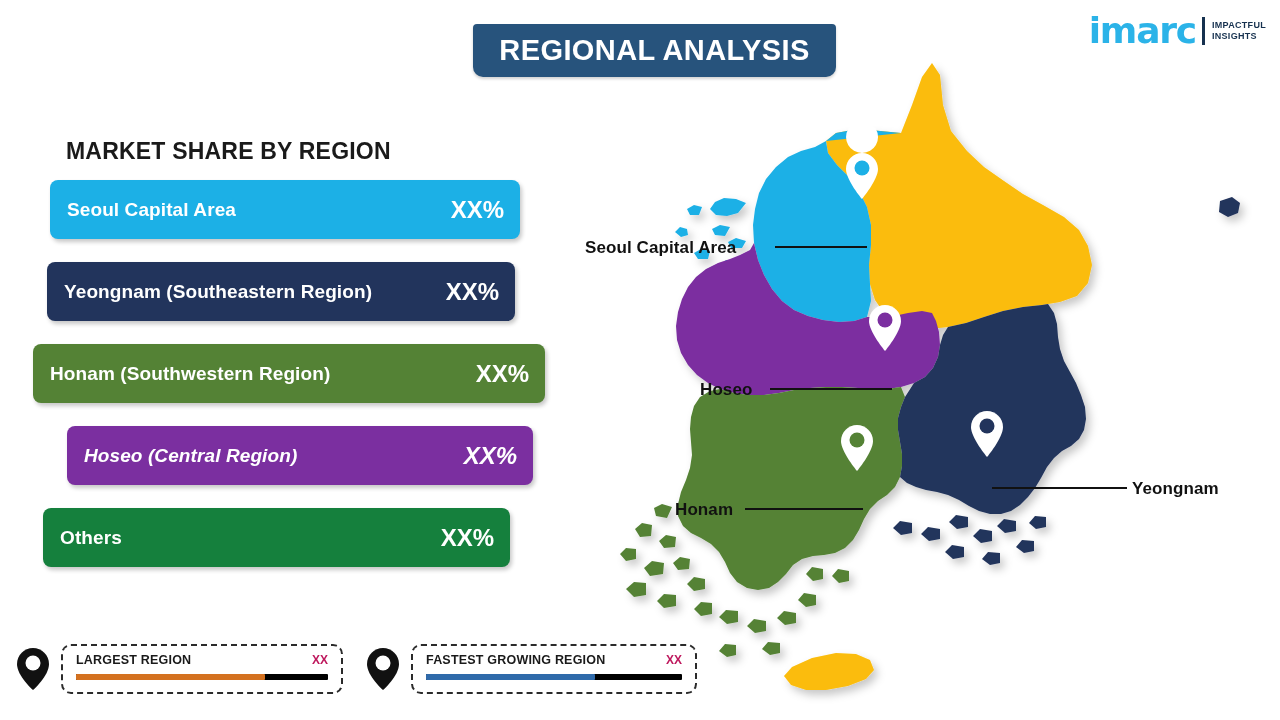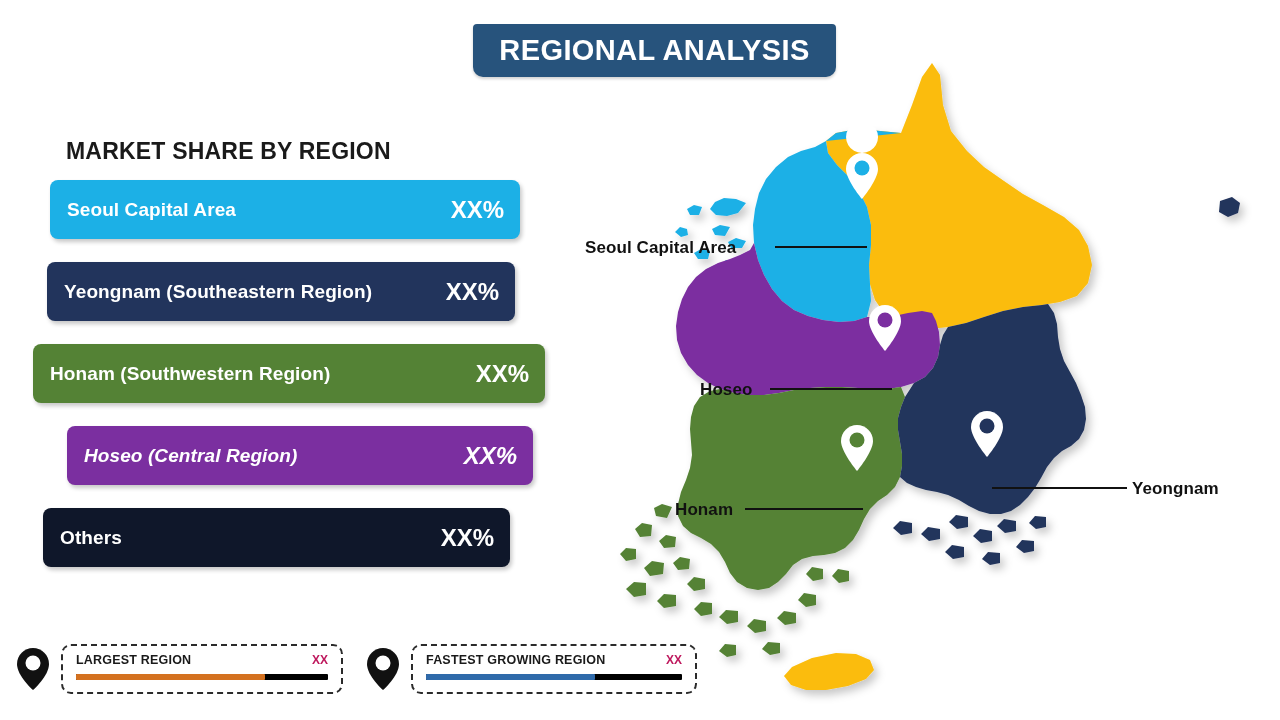--- a/index.html
+++ b/index.html
@@ -83,40 +83,48 @@
 </style>
 </head>
 <body>
 
 <div id="stage">
 
   <div id="title-banner" style="background: rgb(39, 83, 124);">
     <span class="txt">REGIONAL ANALYSIS</span>
   </div>
 
+  <div id="logo">
+    <span class="mark" style="color: rgb(43, 179, 232);">imarc</span>
+    <span class="divider" style="background: rgb(22, 49, 79);"></span>
+    <span class="tagline" style="color: rgb(22, 49, 79);">
+      <span>IMPACTFUL</span>
+      <span>INSIGHTS</span>
+    </span>
+  </div>
 
   <div id="share-heading">MARKET SHARE BY REGION</div>
   <div id="region-list">
       <div class="region-row" style="background: rgb(28, 176, 230); width: 470px; margin-left: 50px;">
         <span class="label">Seoul Capital Area</span>
         <span class="pct">XX%</span>
       </div>
       <div class="region-row" style="background: rgb(34, 52, 92); width: 468px; margin-left: 47px;">
         <span class="label">Yeongnam (Southeastern Region)</span>
         <span class="pct">XX%</span>
       </div>
       <div class="region-row" style="background: rgb(84, 130, 53); width: 512px; margin-left: 33px;">
         <span class="label">Honam (Southwestern Region)</span>
         <span class="pct">XX%</span>
       </div>
       <div class="region-row" style="background: rgb(123, 47, 160); width: 466px; margin-left: 67px; font-style: italic;">
         <span class="label">Hoseo (Central Region)</span>
         <span class="pct">XX%</span>
       </div>
-      <div class="region-row" style="background: #0f172a; width: 467px; margin-left: 43px;">
+      <div class="region-row" style="background: #15803d; width: 467px; margin-left: 43px;">
         <span class="label">Others</span>
         <span class="pct">XX%</span>
       </div>
     </div>
 
   <div id="map-wrap">
     <svg id="map-svg" width="720" height="660" viewBox="0 0 720 660">
       <defs>
         <filter id="mapShadow" x="-15%" y="-15%" width="140%" height="140%">
           <feDropShadow dx="4" dy="5" stdDeviation="4" flood-color="#000" flood-opacity="0.22"></feDropShadow>

